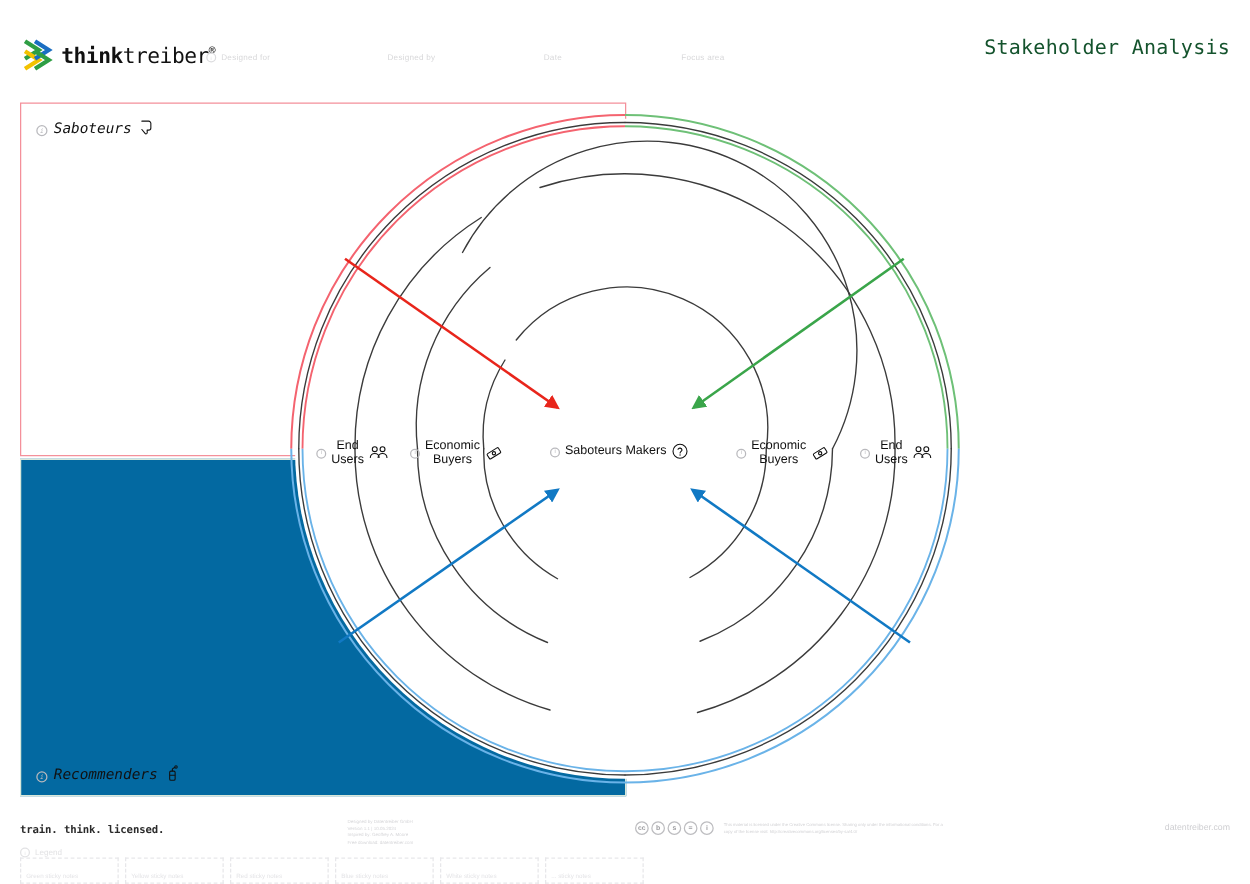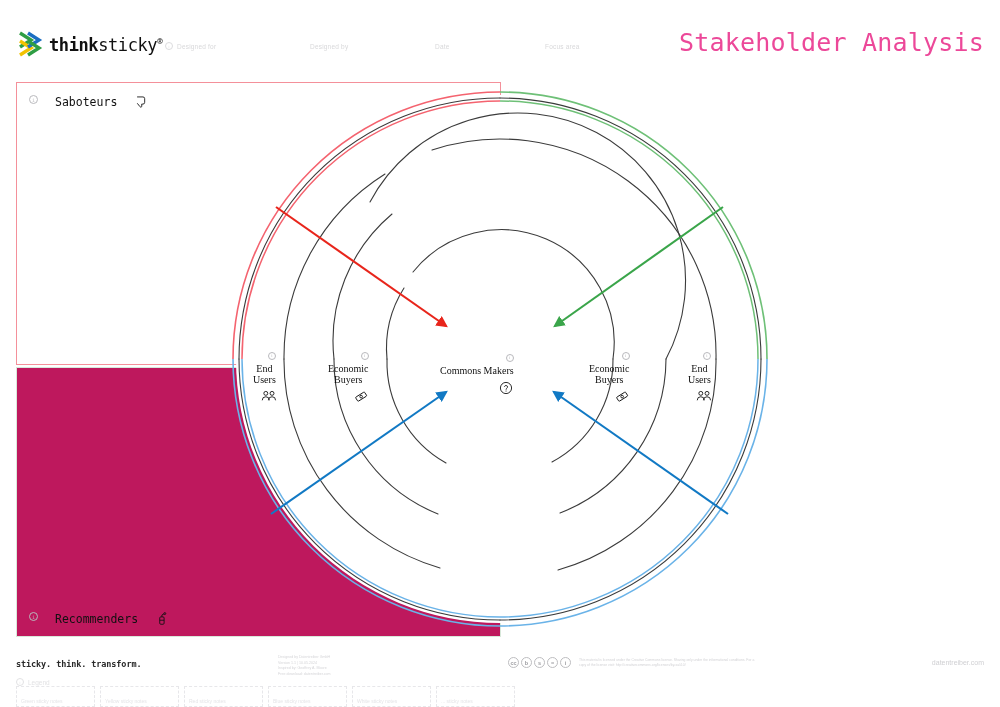--- a/index.html
+++ b/index.html
@@ -32,57 +32,57 @@
   .hdr-field .ring{
     width:8px;height:8px;border:0.7px solid #dcdcde;border-radius:50%;
     display:flex;align-items:center;justify-content:center;
     font-size:4px;color:#dcdcde;
   }
   #hf-0{ left:165px; } #hf-1{ left:310px; } #hf-2{ left:435px; } #hf-3{ left:545px; }
 
   #page-title{
     position:absolute; right:16px; top:28px;
     font-family:"DejaVu Sans Mono", monospace;
-    font-size:25px; letter-spacing:.2px; color:#ec4899; white-space:nowrap;
+    font-size:16px; letter-spacing:.2px; color:#14532d; white-space:nowrap;
   }
 
   
   #canvas{ position:absolute; left:0; top:74px; width:1000px; height:571px; }
 
   .quad{ position:absolute; background:transparent; }
   .quad .qlabel{
-    position:absolute; display:flex; align-items:flex-start; gap:17px;
+    position:absolute; display:flex; align-items:flex-end; gap:5px;
     font-family:"DejaVu Sans Mono", monospace;
-    font-size:11.5px; color:#111; white-space:nowrap;
+    font-size:11.5px; color:#111; white-space:nowrap;font-style:italic;
   }
   .qlabel .ring{
     width:9px;height:9px;border:0.8px solid #b9b9bd;border-radius:50%;
     display:flex;align-items:center;justify-content:center;
     font-size:5px;color:#b9b9bd; flex:none;
   }
   .qlabel .gl{ width:14px;height:14px; flex:none; }
 
   
   #quad-saboteurs   { left:16px;  top:8px;   width:485px; height:283px; border:1.2px solid #f4909a; }
   #quad-influencers { left:503px; top:8px;   width:481px; height:283px; border:1.2px solid #95d79a; }
-  #quad-recommenders{ left:16px;  top:293px; width:485px; height:270px; border:1.2px solid #d8e8da; background:#be185d; }
+  #quad-recommenders{ left:16px;  top:293px; width:485px; height:270px; border:1.2px solid #d8e8da; background:#0369a1; }
   #quad-implementors{ left:503px; top:293px; width:481px; height:270px; border:1.2px solid #4b9fe0; }
 
   #quad-saboteurs   .qlabel{ left:12px; top:12px; }
   #quad-influencers .qlabel{ right:12px; top:12px; }
   #quad-recommenders .qlabel{ left:12px; bottom:10px; }
   #quad-implementors .qlabel{ right:12px; bottom:10px; }
 
   
   #wheel{ position:absolute; left:0; top:0; width:1000px; height:571px; pointer-events:none; }
 
   .seg-label{
-    position:absolute; display:flex; align-items:flex-end; gap:4px;
-    font-family:Liberation Serif, serif;
-    font-size:10px; color:#111; white-space:nowrap; line-height:1.05;flex-direction:column;
+    position:absolute; display:flex; align-items:center; gap:4px;
+    font-family:Liberation Sans, sans-serif;
+    font-size:10px; color:#111; white-space:nowrap; line-height:1.05;
   }
   .seg-label .ring{
     width:8px;height:8px;border:0.8px solid #b9b9bd;border-radius:50%;
     display:flex;align-items:center;justify-content:center;
     font-size:4.5px;color:#b9b9bd; flex:none;
   }
   .seg-label .txt{ text-align:center; }
   .seg-label .gl{ width:15px;height:15px; flex:none; }
 
   
@@ -136,21 +136,21 @@
 
   <div id="logo">
     <span class="mark">
       <svg viewBox="0 0 26 30" width="26" height="30">
         <path d="M2 4 L13 11 L2 18" fill="none" stroke="#2f9e44" stroke-width="3.4" stroke-linejoin="miter"></path>
         <path d="M2 12 L13 19 L2 26" fill="none" stroke="#f2c200" stroke-width="3.4" stroke-linejoin="miter"></path>
         <path d="M10 4 L21 11 L10 18" fill="none" stroke="#1b6ec2" stroke-width="3.4" stroke-linejoin="miter"></path>
         <path d="M10 12 L21 19 L10 26" fill="none" stroke="#2f9e44" stroke-width="3.4" stroke-linejoin="miter"></path>
       </svg>
     </span>
-    <span class="wordmark"><b>think</b><i>sticky</i><span class="reg">®</span></span>
+    <span class="wordmark"><b>think</b><i>treiber</i><span class="reg">®</span></span>
   </div>
 
   <div class="hdr-field" id="hf-0">
     <span class="ring">i</span>
     <span>Designed for</span>
   </div>
   <div class="hdr-field" id="hf-1">
     <span>Designed by</span>
   </div>
   <div class="hdr-field" id="hf-2">
@@ -272,21 +272,21 @@
     <span class="gl">
       <svg viewBox="0 0 18 16" width="16" height="14">
         <rect x="2" y="6" width="12" height="5.5" rx="1" fill="none" stroke="#111" stroke-width="1" transform="rotate(-32 8 8.7)"></rect>
         <circle cx="8" cy="8.7" r="1.5" fill="none" stroke="#111" stroke-width="1"></circle>
       </svg>
     </span>
   </div>
 
   <div class="seg-label" style="left:440px; top:280px;">
     <span class="ring">i</span>
-    <span class="txt">Commons Makers</span>
+    <span class="txt">Saboteurs Makers</span>
     <span class="gl">
       <svg viewBox="0 0 16 16" width="14" height="14">
         <circle cx="8" cy="8" r="6.4" fill="none" stroke="#111" stroke-width="1"></circle>
         <path d="M6.2 6.2 a1.9 1.9 0 0 1 3.6 0.6 c0 1.2 -1.7 1.4 -1.7 2.7" fill="none" stroke="#111" stroke-width="1" stroke-linecap="round"></path>
         <circle cx="8.05" cy="11.4" r=".6" fill="#111"></circle>
       </svg>
     </span>
   </div>
 
   <div class="seg-label" style="left:589px; top:278px;">
@@ -308,21 +308,21 @@
         <circle cx="5.4" cy="4.6" r="2.2" fill="none" stroke="#111" stroke-width="1"></circle>
         <circle cx="12.4" cy="4.6" r="2.2" fill="none" stroke="#111" stroke-width="1"></circle>
         <path d="M1.4 12.4 a4 4 0 0 1 8 0" fill="none" stroke="#111" stroke-width="1"></path>
         <path d="M8.4 12.4 a4 4 0 0 1 8 0" fill="none" stroke="#111" stroke-width="1"></path>
       </svg>
     </span>
   </div>
 </div>
 
 <div id="footer">
-  <div id="tagline">sticky. think. transform.</div>
+  <div id="tagline">train. think. licensed.</div>
 
   <div id="legend-head">
     <span class="ring">i</span>
     <span>Legend</span>
   </div>
 
   <div id="credit">Designed by Datentreiber GmbH<br>Version 1.1 | 10.05.2024<br>Inspired by: Geoffrey A. Moore<br>Free download: datentreiber.com</div>
 
   <div id="license">
     <span class="ccrow">

